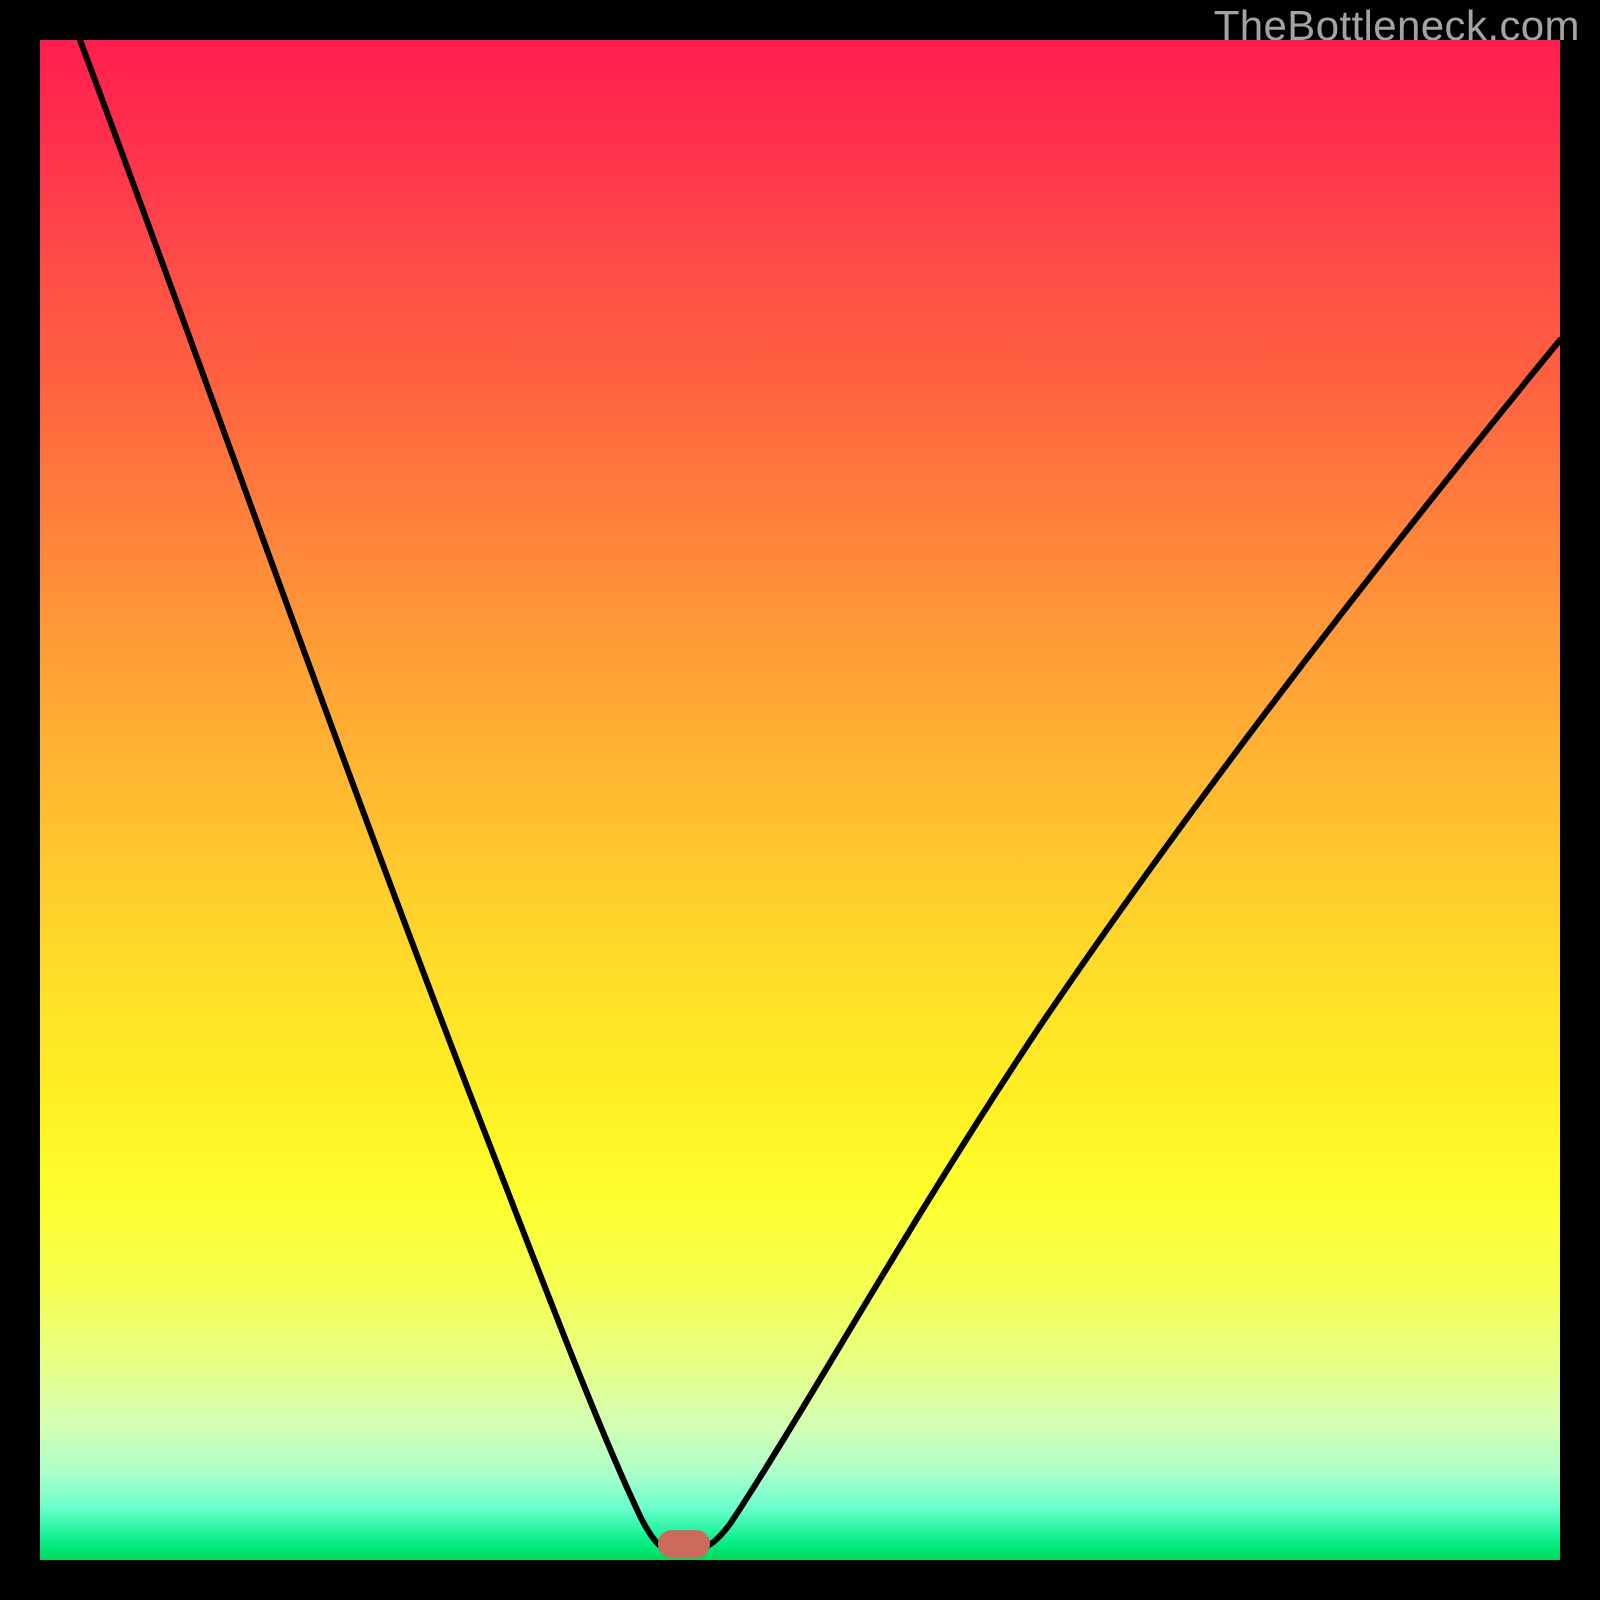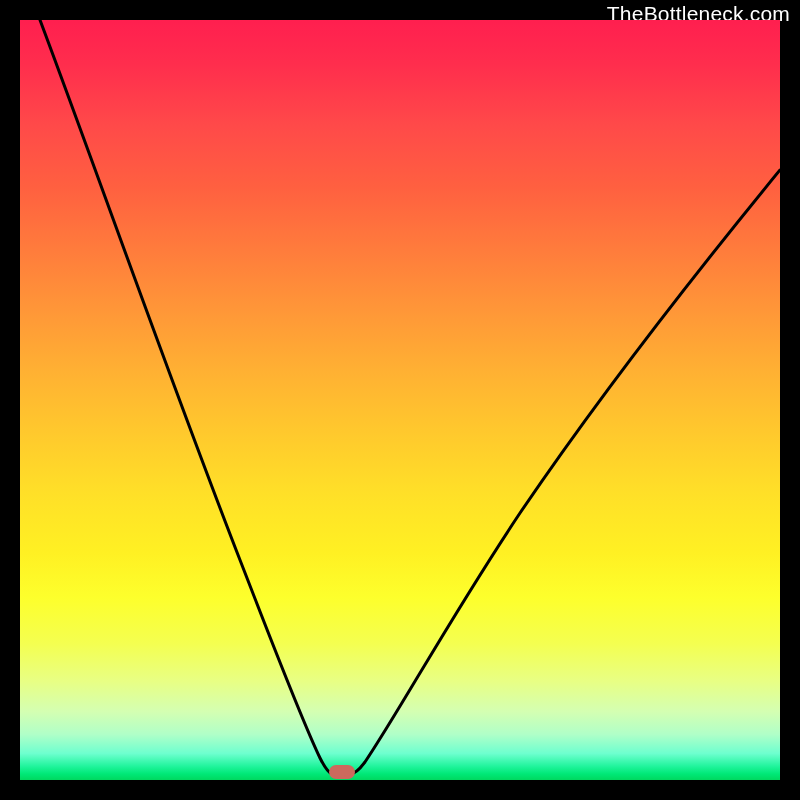--- a/index.html
+++ b/index.html
@@ -52,21 +52,21 @@
     position: absolute;
     left: 0;
     top: 0;
     width: 760px;
     height: 760px;
   }
   .watermark {
     position: absolute;
     top: 2px;
     right: 10px;
-    color: #ffffff;
+    color: #a3a3a3;
     font-size: 21px;
     font-weight: 500;
     letter-spacing: 0.2px;
   }
   .marker {
     position: absolute;
     width: 26px;
     height: 14px;
     background: #cc6a5d;
     border-radius: 7px;

